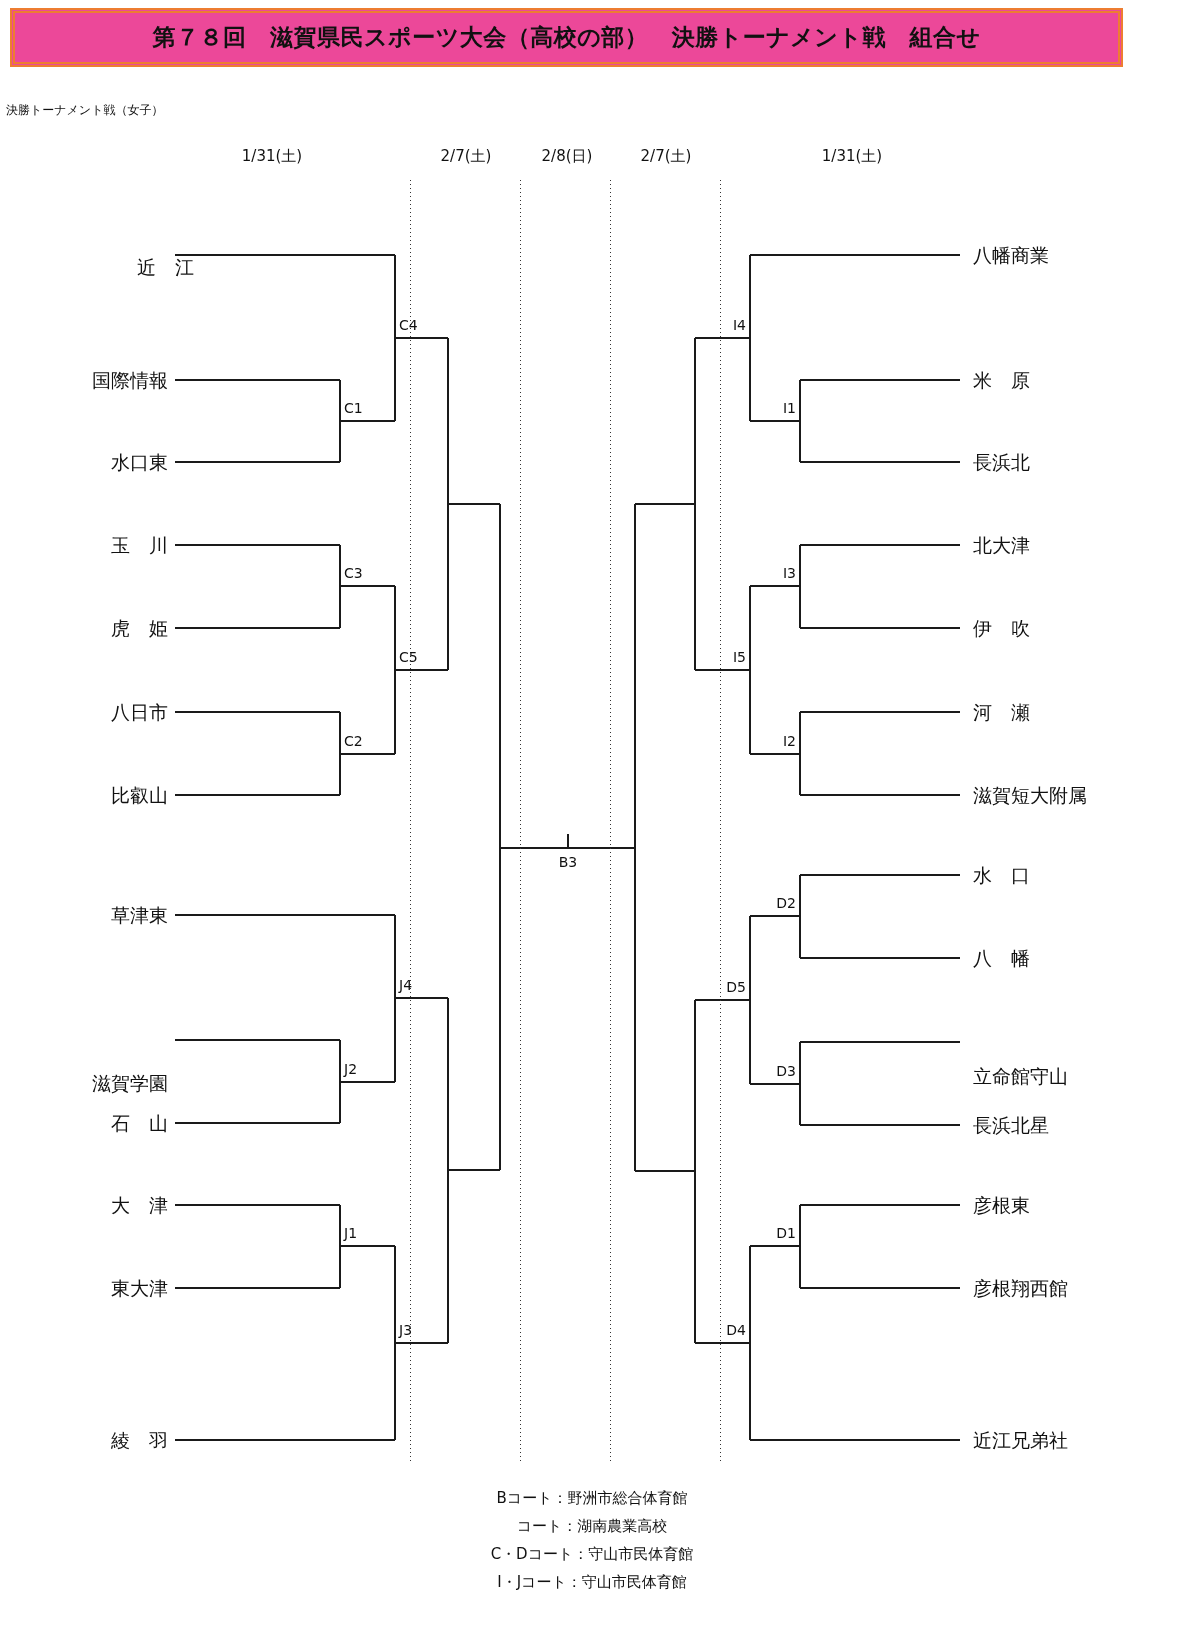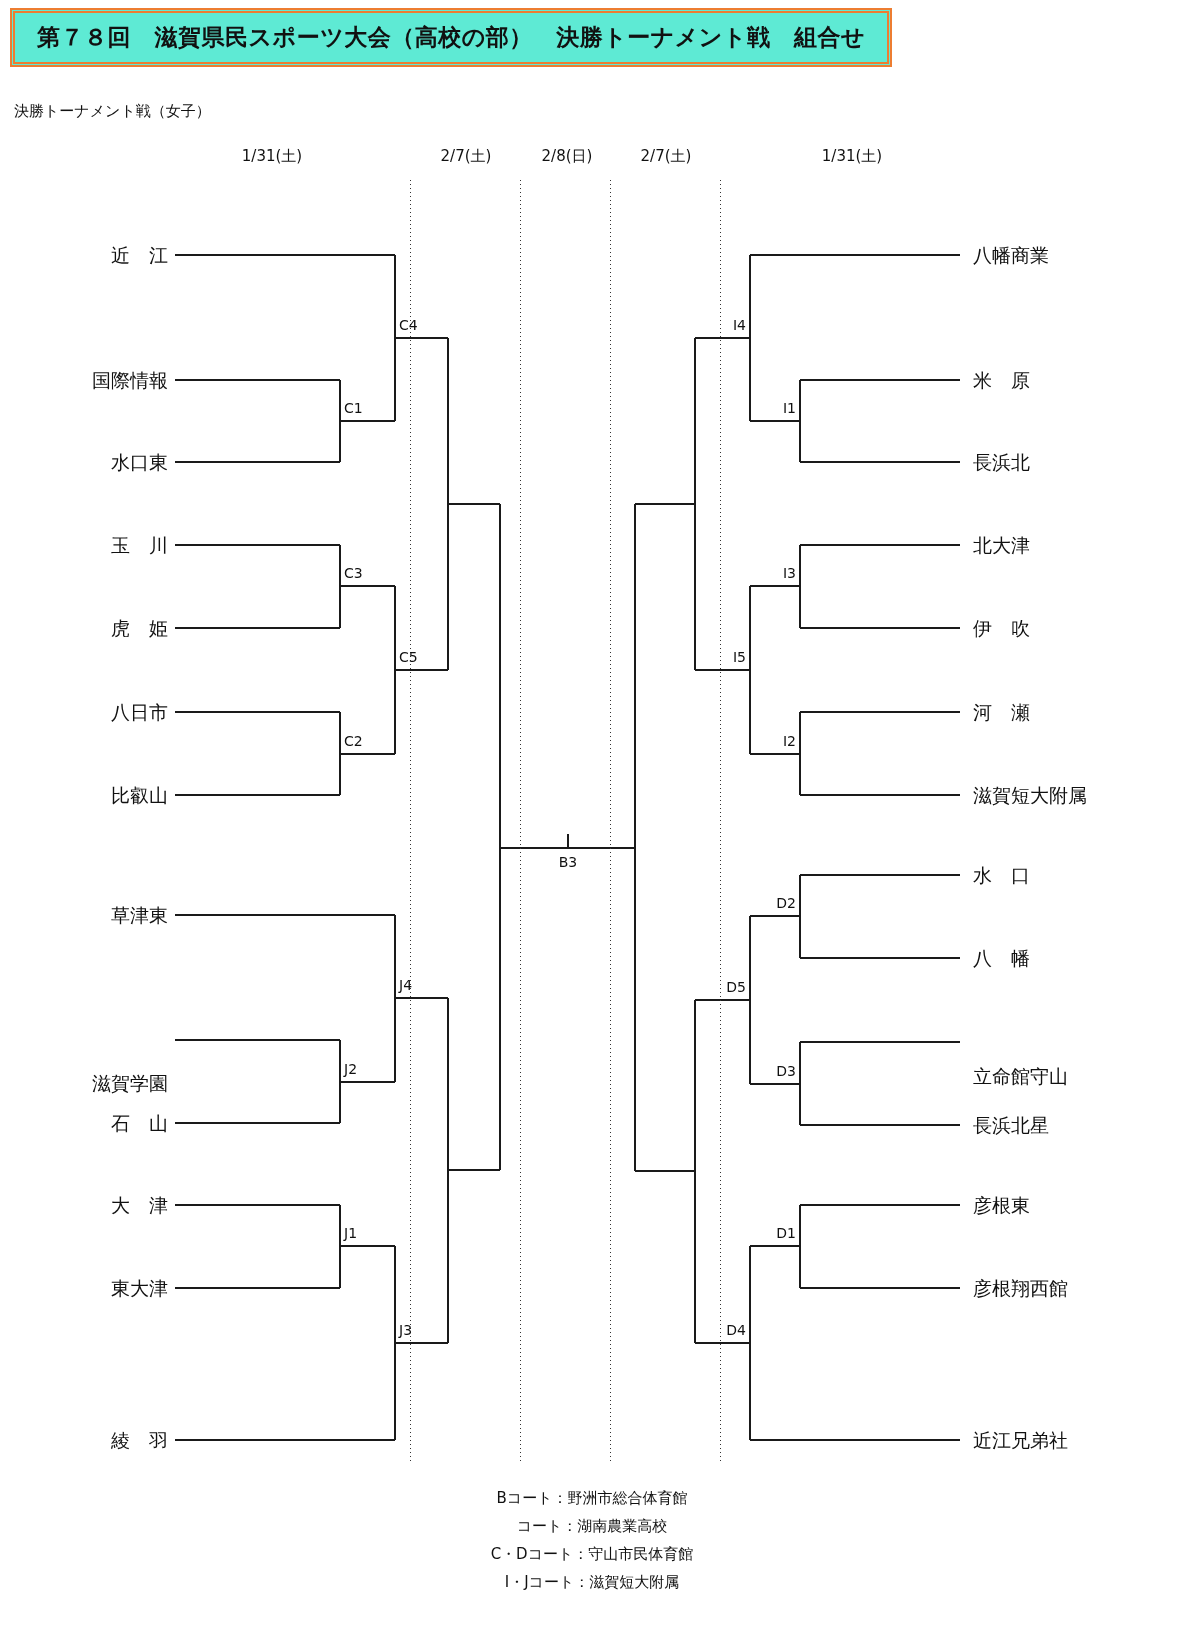--- a/index.html
+++ b/index.html
@@ -27,37 +27,37 @@
   }
   .dot {
     stroke: #333333;
     stroke-width: 1;
     stroke-dasharray: 1 3;
     shape-rendering: crispEdges;
   }
   #header-box {
     position: absolute;
     left: 10px; top: 8px;
-    width: 882px; height: 59px;
+    width: 1113px; height: 59px;
     border: 5px double #ED7D31;
     display: flex;
     align-items: center;
     justify-content: center;
-    background: #5eead4;
+    background: #ec4899;
   }
   #title {
     font-size: 23px;
     font-weight: bold;
     letter-spacing: 0.5px;
     white-space: nowrap;
   }
   #subtitle {
     position: absolute;
-    left: 14px; top: 102px;
-    font-size: 15px;
+    left: 6px; top: 102px;
+    font-size: 12px;
     white-space: nowrap;
   }
   .date {
     position: absolute;
     transform: translateX(-50%);
     font-size: 15px;
     line-height: 20px;
     white-space: nowrap;
   }
   .team {
@@ -176,29 +176,29 @@
       <line x1="410" y1="180" x2="410" y2="1462" class="dot"></line>
       <line x1="520" y1="180" x2="520" y2="1462" class="dot"></line>
       <line x1="610" y1="180" x2="610" y2="1462" class="dot"></line>
       <line x1="720" y1="180" x2="720" y2="1462" class="dot"></line>
     </svg>
 
   <div id="footer">
       <div>Bコート：野洲市総合体育館</div>
       <div>コート：湖南農業高校</div>
       <div>C・Dコート：守山市民体育館</div>
-      <div>I・Jコート：滋賀短大附属</div>
+      <div>I・Jコート：守山市民体育館</div>
     </div>
 
 <div class="date" style="left: 272px; top: 146px;">1/31(土)</div>
     <div class="date" style="left: 466px; top: 146px;">2/7(土)</div>
     <div class="date" style="left: 567px; top: 146px;">2/8(日)</div>
     <div class="date" style="left: 666px; top: 146px;">2/7(土)</div>
     <div class="date" style="left: 852px; top: 146px;">1/31(土)</div>
-    <div class="team team-left" style="top: 242px;">近　江</div>
+    <div class="team team-left" style="top: 254px; margin-left: 26px;">近　江</div>
     <div class="team team-left" style="top: 367px;">国際情報</div>
     <div class="team team-left" style="top: 449px;">水口東</div>
     <div class="team team-left" style="top: 532px;">玉　川</div>
     <div class="team team-left" style="top: 615px;">虎　姫</div>
     <div class="team team-left" style="top: 699px;">八日市</div>
     <div class="team team-left" style="top: 782px; padding-left: 20px;">比叡山</div>
     <div class="team team-left" style="top: 902px;">草津東</div>
     <div class="team team-left" style="top: 1070px;">滋賀学園</div>
     <div class="team team-left" style="top: 1110px; padding-left: 48px;">石　山</div>
     <div class="team team-left" style="top: 1192px;">大　津</div>

